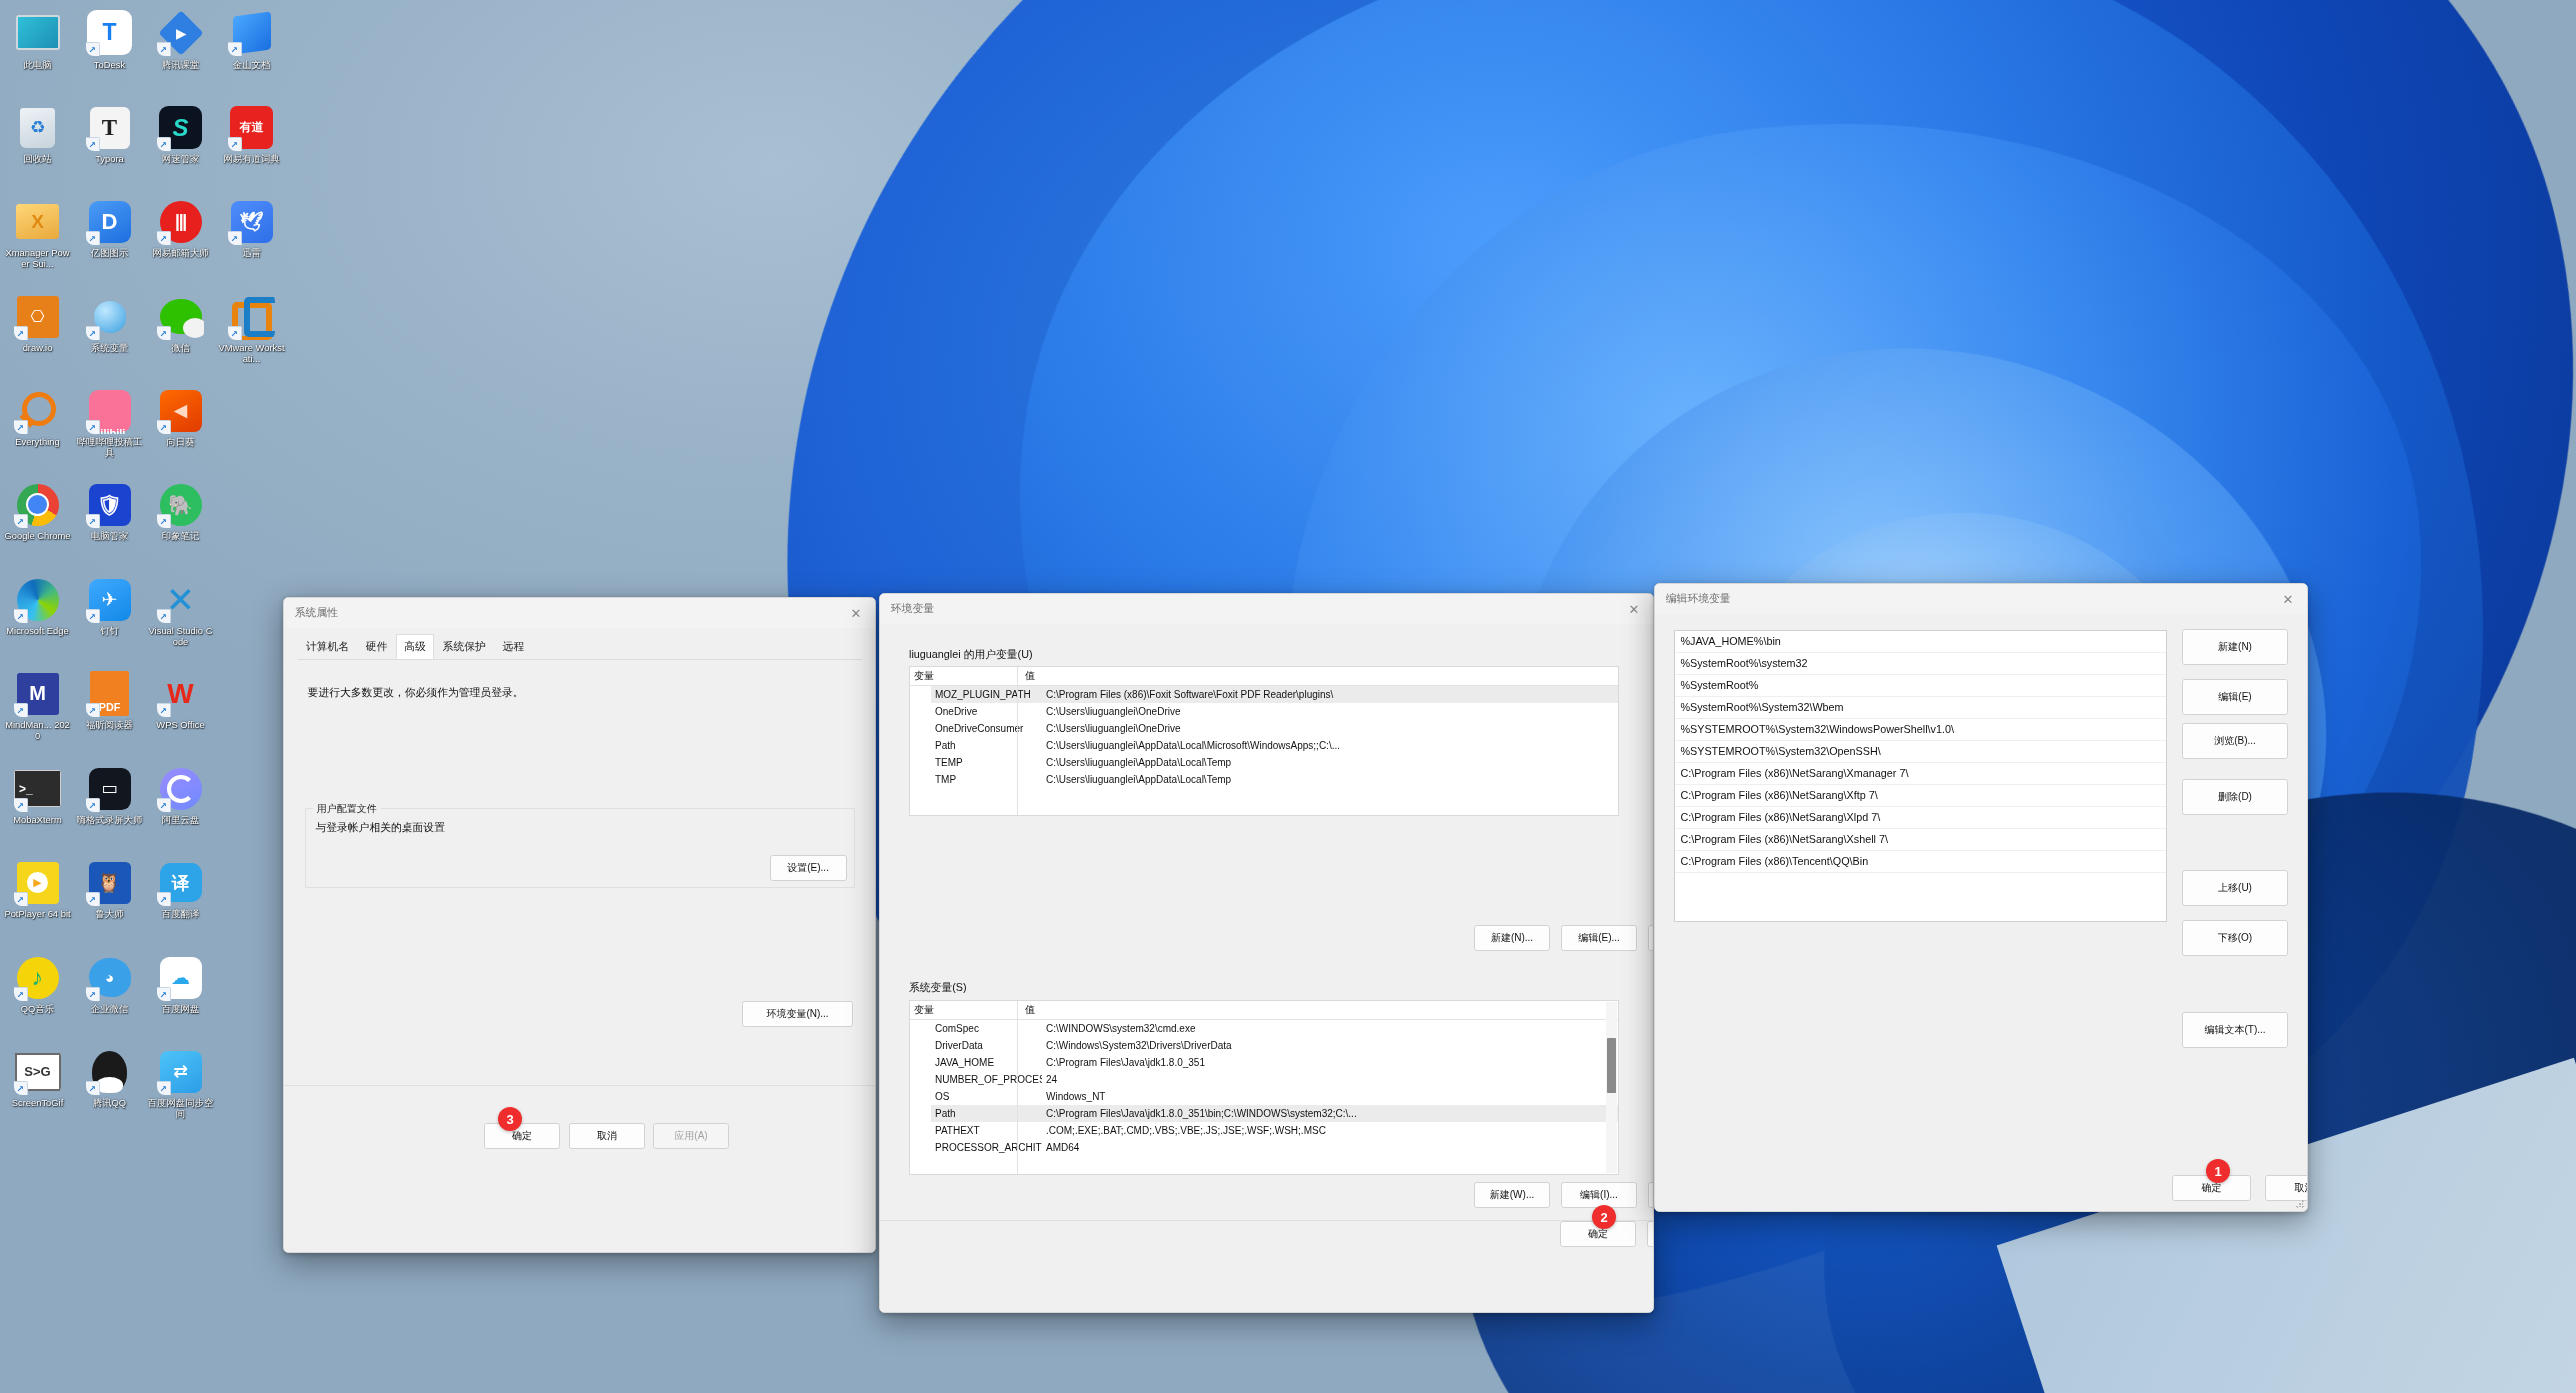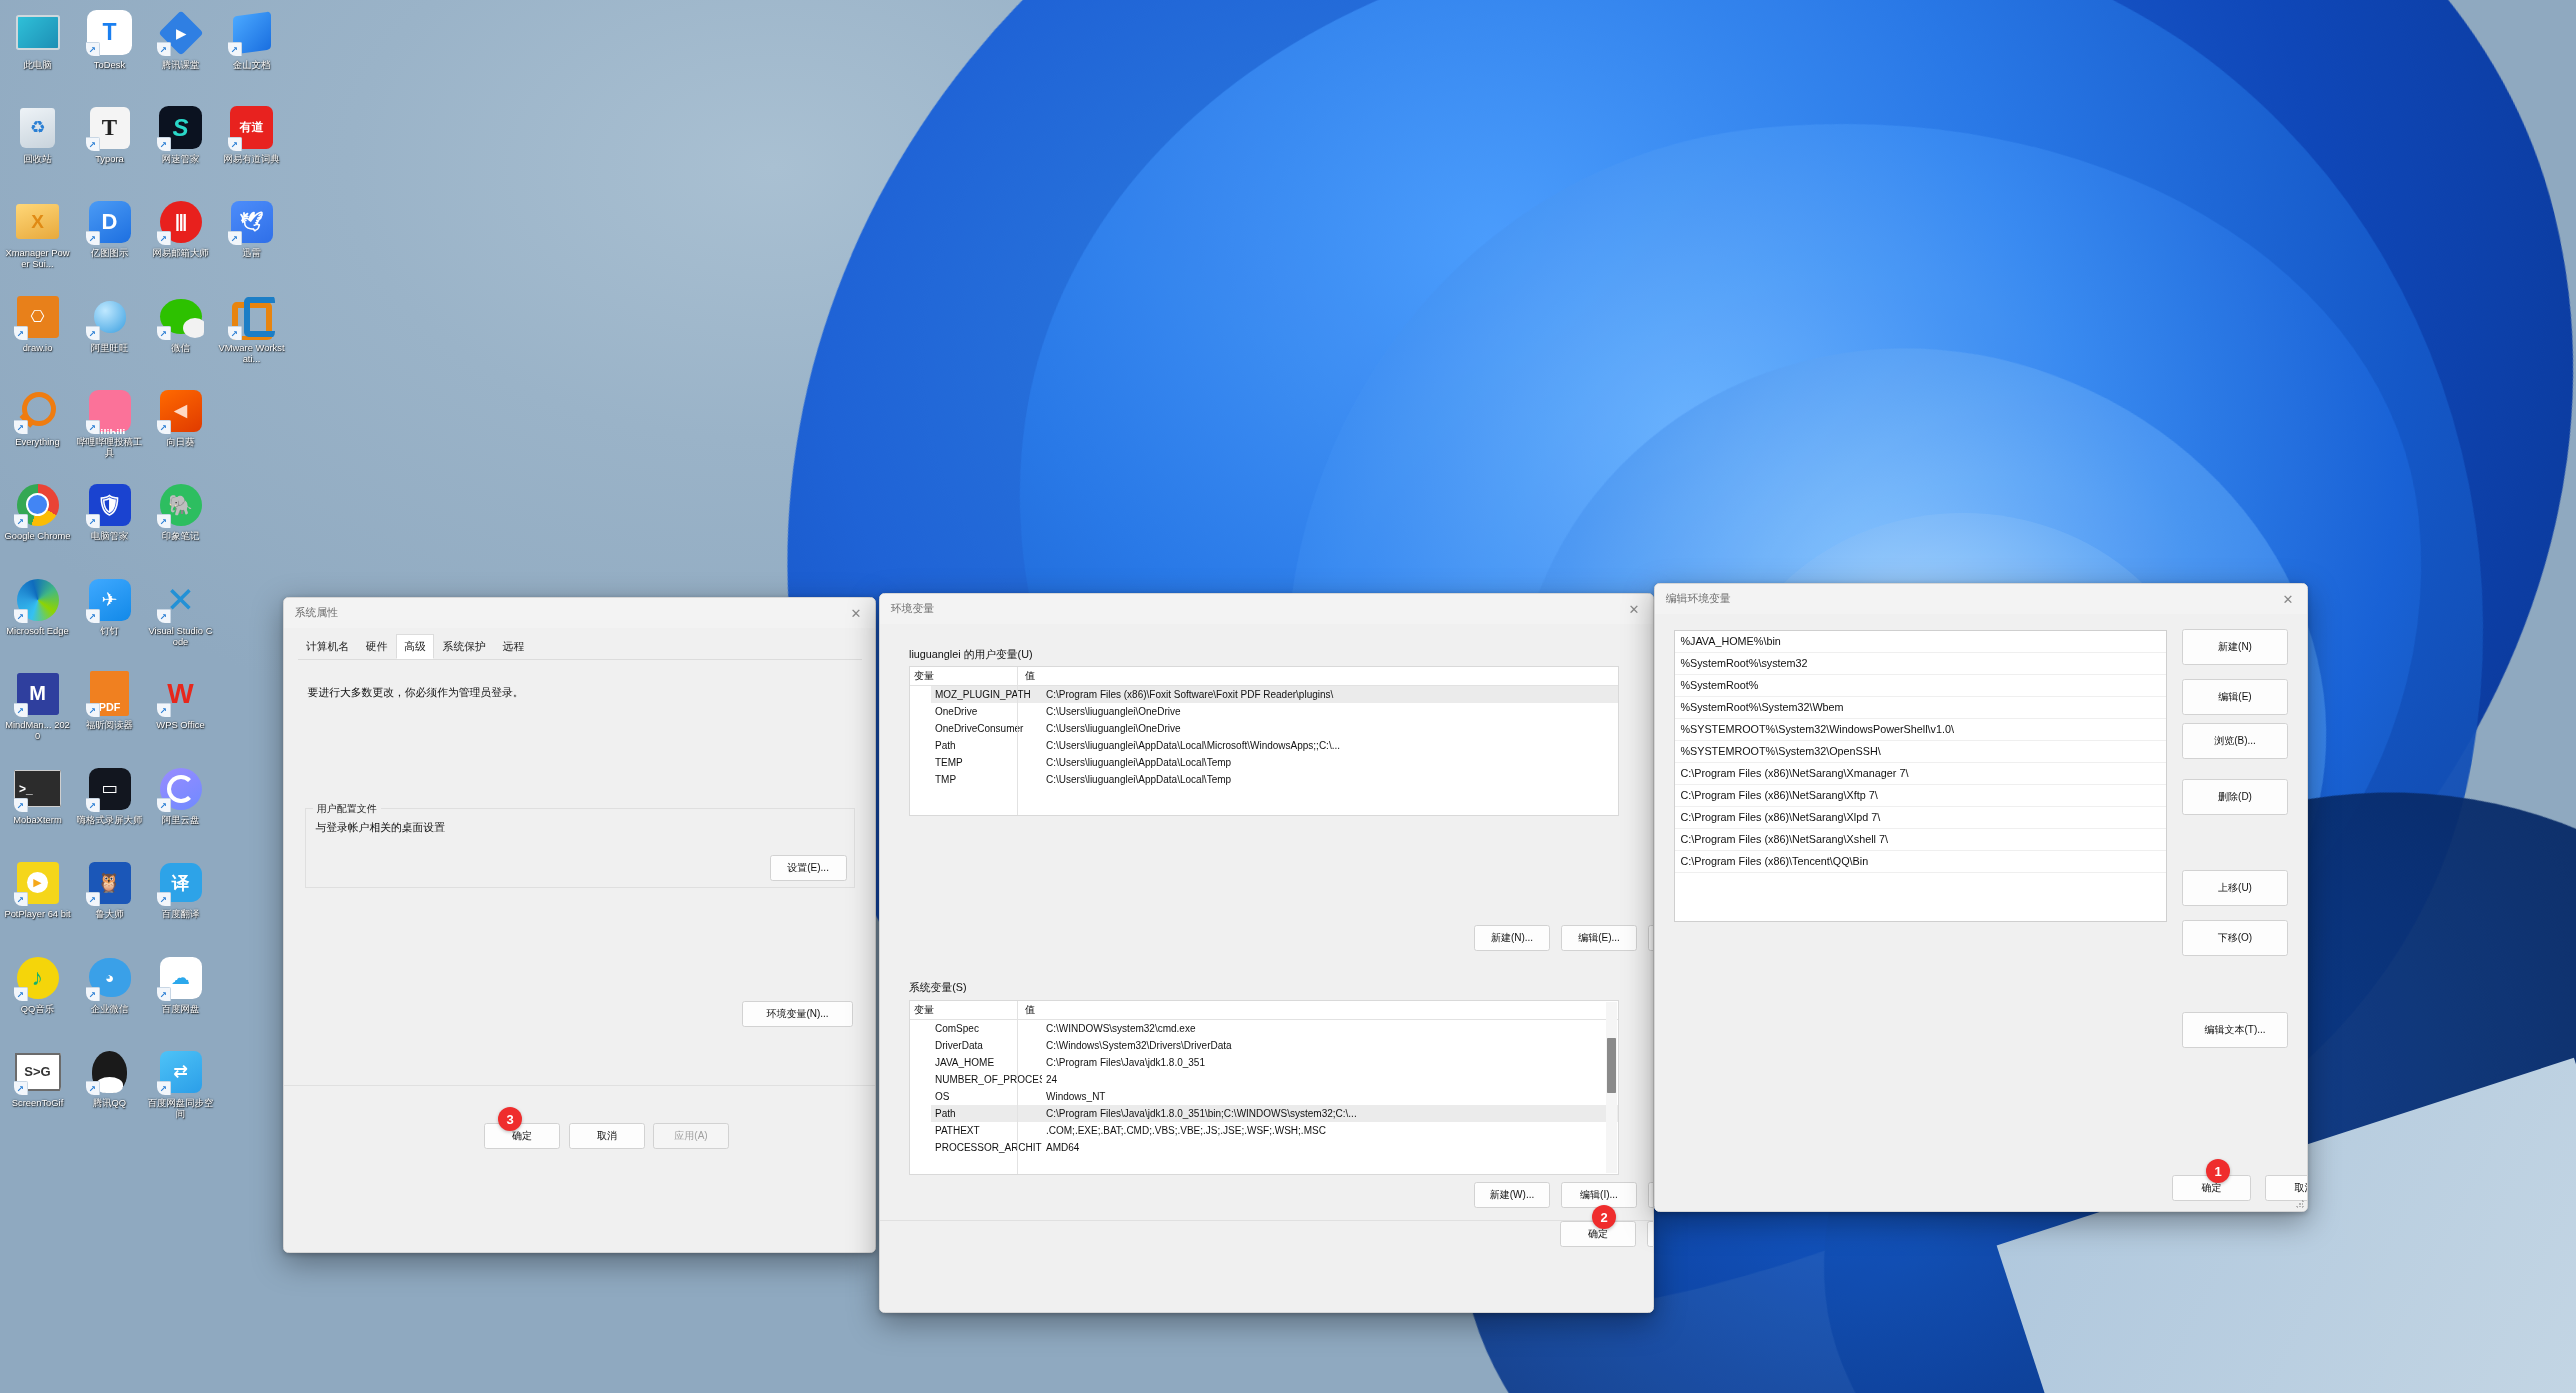--- a/index.html
+++ b/index.html
@@ -238,21 +238,21 @@
         </div>
         <span class="shortcut">↗</span>
       </div>
       <div class="lbl">draw.io</div>
     </div>
     <div class="dicon" style="left: 76px; top: 293px;">
       <div class="glyph">
         <div style="width:32px;height:32px;background:radial-gradient(circle at 35% 30%,#bfe8ff,#3a9fe0);border-radius:50% 50% 48% 52%;"></div>
         <span class="shortcut">↗</span>
       </div>
-      <div class="lbl">阿里旺旺</div>
+      <div class="lbl">系统变量</div>
     </div>
     <div class="dicon" style="left: 147px; top: 293px;">
       <div class="glyph">
         <div style="width:42px;height:35px;background:#2dc100;border-radius:50%;position:relative;">
           <div style="position:absolute;right:-5.4px;bottom:-4px;width:24px;height:20px;background:#f2f2f2;border-radius:50%;"></div>
         </div>
         <span class="shortcut">↗</span>
       </div>
       <div class="lbl">微信</div>
     </div>

